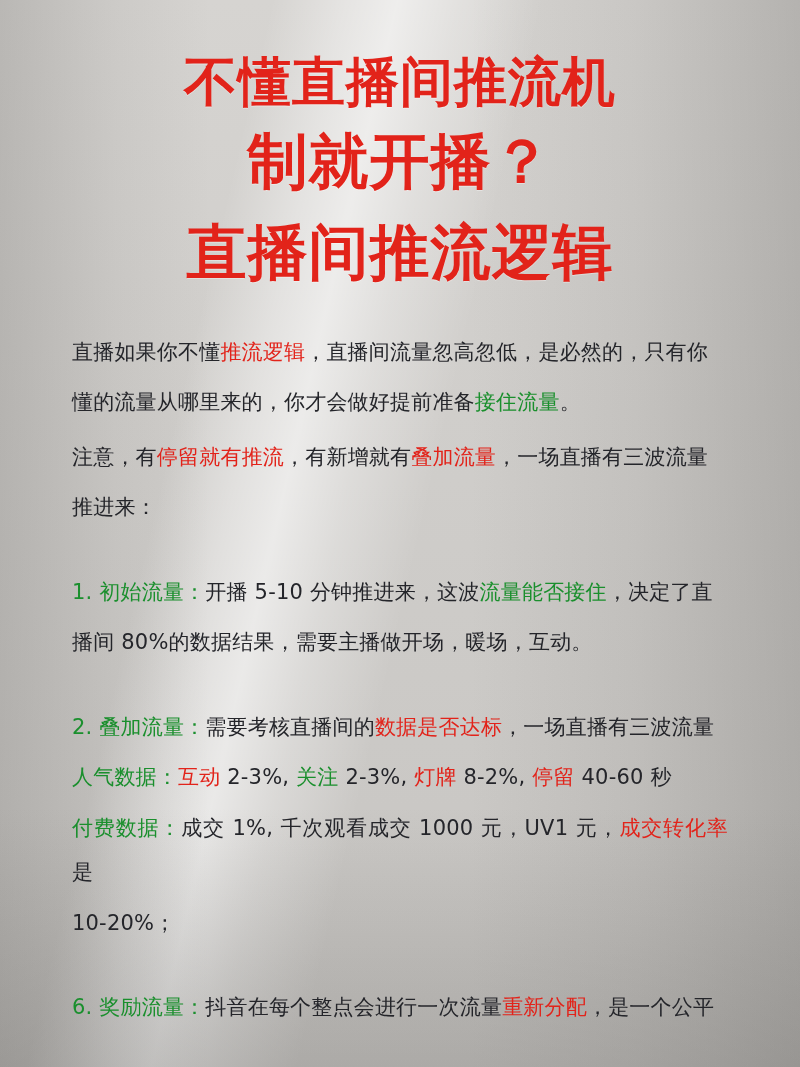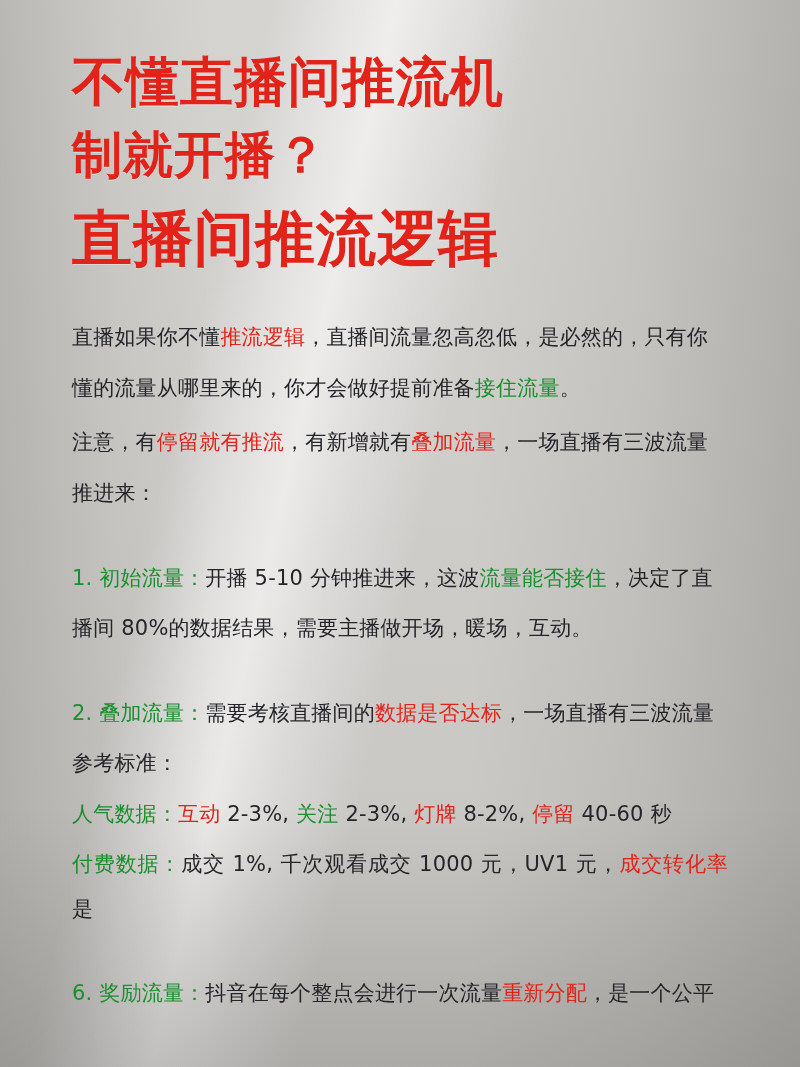--- a/index.html
+++ b/index.html
@@ -54,33 +54,33 @@
   }
 
   .content {
     position: relative;
     z-index: 3;
     padding: 0 72px;
   }
 
   .title-block {
     padding-top: 44px;
-    text-align: left;
+    text-align: center;
   }
   .title-line {
     color: #e2231a;
     font-family: "DejaVu Serif", "Liberation Serif", serif;
     font-weight: bold;
     font-size: 53px;
     line-height: 1.42;
     letter-spacing: 1px;
     text-shadow: 0 1px 0 rgba(255,255,255,0.35);
     white-space: nowrap;
   }
-  .title-line.l2 { font-size: 50px; }
+  .title-line.l2 { font-size: 60px; }
   .title-line.l3 { font-size: 60px; margin-top: 6px; }
 
   .body-block {
     margin-top: 34px;
   }
   p.para {
     margin: 0 0 6px 0;
     font-family: "DejaVu Sans", "Liberation Sans", sans-serif;
     font-size: 21px;
     line-height: 2.12;
@@ -112,20 +112,20 @@
     </div>
 
     <div class="body-block">
         <p class="para"><span class="dark">直播如果你不懂</span><span class="red">推流逻辑</span><span class="dark">，直播间流量忽高忽低，是必然的，只有你</span></p>
         <p class="para"><span class="dark">懂的流量从哪里来的，你才会做好提前准备</span><span class="green">接住流量</span><span class="dark">。</span></p>
         <p class="para spaced-sm"><span class="dark">注意，有</span><span class="red">停留</span><span class="red">就有</span><span class="red">推流</span><span class="dark">，有新增就有</span><span class="red">叠加流量</span><span class="dark">，一场直播有三波流量</span></p>
         <p class="para"><span class="dark">推进来：</span></p>
         <p class="para spaced"><span class="green">1. 初始流量：</span><span class="dark">开播 5-10 分钟推进来，这波</span><span class="green">流量能否接住</span><span class="dark">，决定了直</span></p>
         <p class="para"><span class="dark">播间 80%的数据结果，需要主播做开场，暖场，互动。</span></p>
         <p class="para spaced"><span class="green">2. 叠加流量：</span><span class="dark">需要考核直播间的</span><span class="red">数据是否达标</span><span class="dark">，一场直播有三波流量</span></p>
-        <p class="para"><span class="dark">参考标准：</span></p>
         <p class="para"><span class="green">人气数据：</span><span class="red">互动</span><span class="dark"> 2-3%, </span><span class="green">关注</span><span class="dark"> 2-3%, </span><span class="red">灯牌</span><span class="dark"> 8-2%, </span><span class="red">停留</span><span class="dark"> 40-60 秒</span></p>
         <p class="para"><span class="green">付费数据：</span><span class="dark">成交 1%, 千次观看成交 1000 元，UV1 元，</span><span class="red">成交转化率</span><span class="dark">是</span></p>
+        <p class="para"><span class="dark">10-20%；</span></p>
         <p class="para spaced"><span class="green">6. 奖励流量：</span><span class="dark">抖音在每个整点会进行一次流量</span><span class="red">重新分配</span><span class="dark">，是一个公平</span></p>
       </div>
 
   </div>
 </div>
 
 </body></html>

